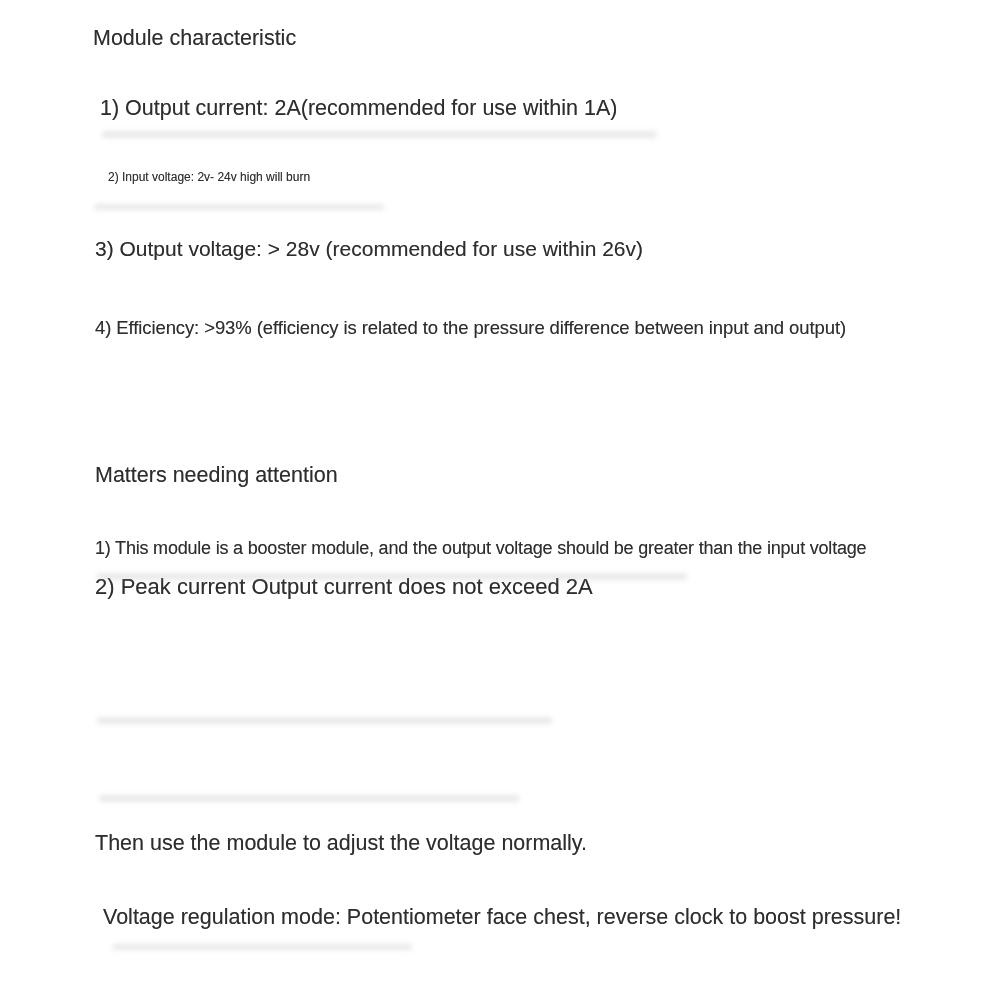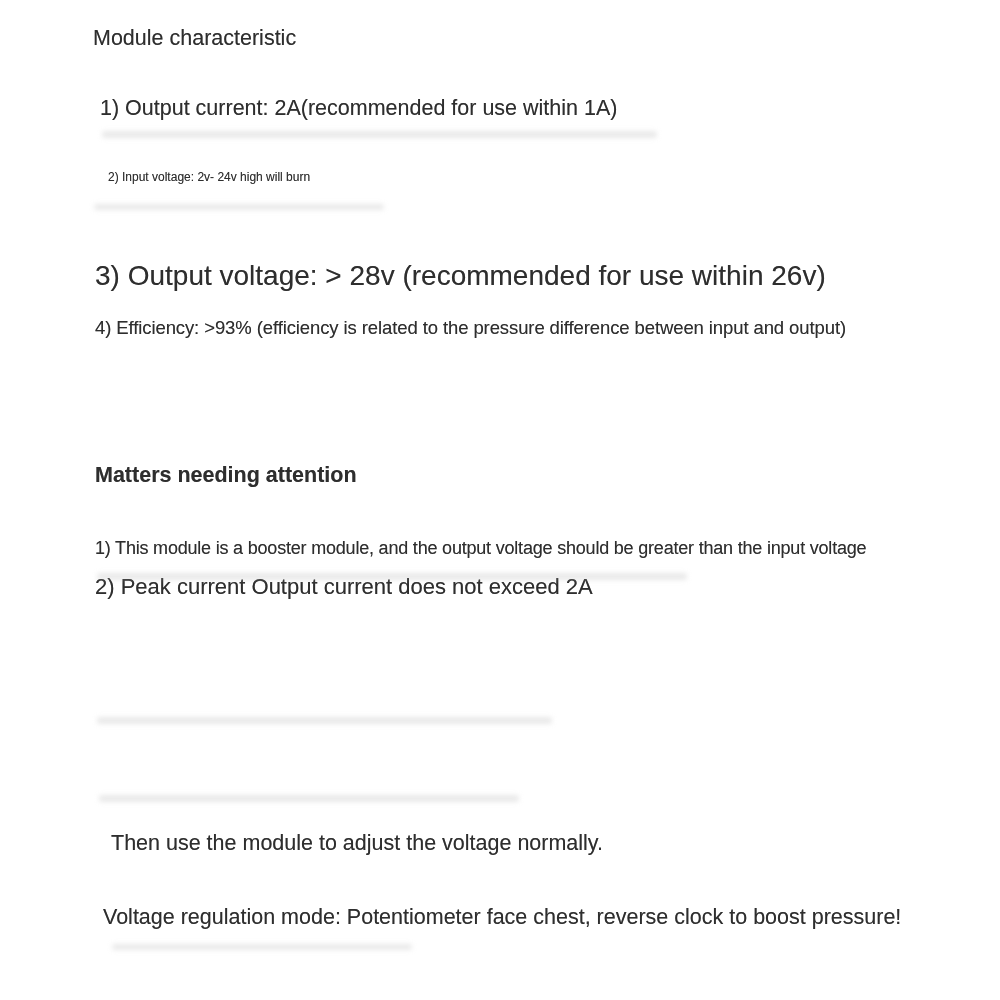--- a/index.html
+++ b/index.html
@@ -20,29 +20,29 @@
     position: absolute;
     white-space: nowrap;
     line-height: 1.2;
     color: #2e2e2e;
     text-shadow: 0 0 0.6px rgba(46,46,46,0.45);
   }
   
   .l-h1   { top: 26px;  left: 93px;  font-size: 21.5px; }
   .l-s1i1 { top: 96px;  left: 100px; font-size: 21.5px; }
   .l-s1i2 { top: 170px; left: 108px;  font-size: 12px; }
-  .l-s1i3 { top: 259px; left: 95px;  font-size: 28px; }
+  .l-s1i3 { top: 236px; left: 95px;  font-size: 21px; }
   .l-s1i4 { top: 317px; left: 95px;  font-size: 18.5px; letter-spacing: -0.1px; }
   
-  .l-h2   { top: 463px; left: 95px;  font-size: 21.5px; font-weight: bold; }
+  .l-h2   { top: 463px; left: 95px;  font-size: 21.5px; }
   .l-s2i1 { top: 538px; left: 95px;  font-size: 18px;   letter-spacing: -0.2px; }
   .l-s2i2 { top: 574px; left: 95px;  font-size: 22px; }
   .l-s2i3 { top: 685px; left: 95px;  font-size: 17px;   letter-spacing: -0.2px; }
   .l-n1   { top: 758px; left: 97px;  font-size: 21.5px; }
-  .l-n2   { top: 831px; left: 95px;  font-size: 21.5px; margin-left: 16px; }
+  .l-n2   { top: 831px; left: 95px;  font-size: 21.5px; }
   .l-n3   { top: 905px; left: 103px; font-size: 21.5px; }
 
   
   .smudge {
     position: absolute;
     height: 7px;
     background: rgba(175,175,175,0.28);
     filter: blur(2.5px);
     border-radius: 3px;
   }

